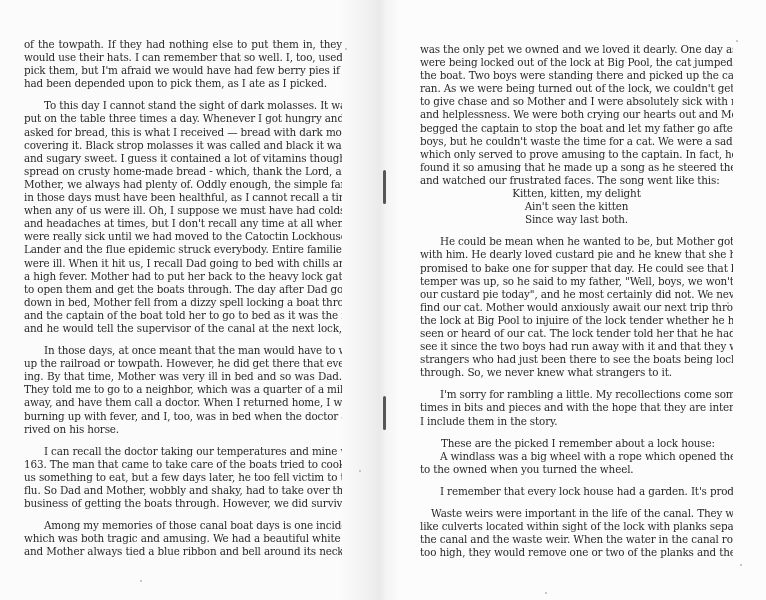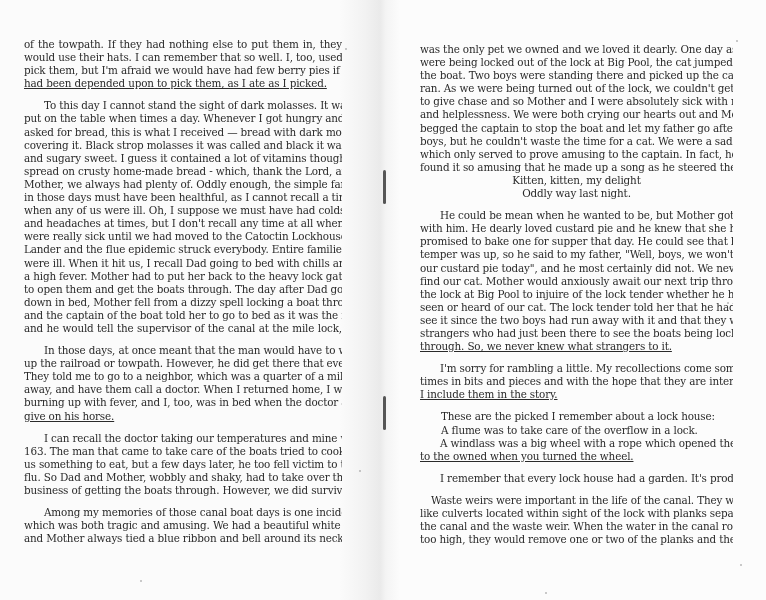--- a/index.html
+++ b/index.html
@@ -43,21 +43,21 @@
     .page-right .text-block { left: 37px; top: 43px; width: 313px; }
 
     .line {
       display: block;
       white-space: nowrap;
       text-align-last: justify;
       text-align: justify;
       height: 13.1px;
       overflow: hidden;
     }
-    .line.last { text-align-last: left; text-decoration: underline; }
+    .line.last { text-align-last: left; }
     .line.indent { padding-left: 20px; }
     .line.indent-sm { padding-left: 11px; }
     .line.center { text-align: left; text-align-last: center; }
     .line.list { padding-left: 21px; text-align-last: left; }
     .gap { display: block; height: 9px; }
 
     .staple {
       position: absolute;
       width: 3px;
       background: #3a3a3a;
@@ -77,44 +77,45 @@
 
 <div class="spread">
   <div class="page page-left">
     <div class="text-block" id="left-text">
         <span class="line">of the towpath.  If they had nothing else to put them in, they</span>
         <span class="line">would use their hats.  I can remember that so well.  I, too, used to</span>
         <span class="line">pick them, but I'm afraid we would have had few berry pies if I</span>
         <span class="line last">had been depended upon to pick them, as I ate as I picked.</span>
         <span class="gap"></span>
         <span class="line indent">To this day I cannot stand the sight of dark molasses.  It was</span>
-        <span class="line">put on the table when times a day.  Whenever I got hungry and</span>
+        <span class="line">put on the table three times a day.  Whenever I got hungry and</span>
         <span class="line">asked for bread, this is what I received — bread with dark molasses</span>
         <span class="line">covering it.  Black strop molasses it was called and black it was -</span>
         <span class="line">and sugary sweet.  I guess it contained a lot of vitamins though -</span>
         <span class="line">spread on crusty home-made bread - which, thank the Lord, and</span>
         <span class="line">Mother, we always had plenty of.  Oddly enough, the simple fare</span>
         <span class="line">in those days must have been healthful, as I cannot recall a time</span>
         <span class="line">when any of us were ill.  Oh, I suppose we must have had colds</span>
         <span class="line">and headaches at times, but I don't recall any time at all when we</span>
         <span class="line">were really sick until we had moved to the Catoctin Lockhouse at</span>
         <span class="line">Lander and the flue epidemic struck everybody.  Entire families</span>
         <span class="line">were ill.  When it hit us, I recall Dad going to bed with chills and</span>
         <span class="line">a high fever.  Mother had to put her back to the heavy lock gates</span>
         <span class="line">to open them and get the boats through.  The day after Dad got</span>
         <span class="line">down in bed, Mother fell from a dizzy spell locking a boat through</span>
         <span class="line">and the captain of the boat told her to go to bed as it was the flu</span>
-        <span class="line">and he would tell the supervisor of the canal at the mile lock,</span>
+        <span class="line">and he would tell the supervisor of the canal at the next lock,</span>
         <span class="gap"></span>
         <span class="line indent">In those days, at once meant that the man would have to walk</span>
         <span class="line">up the railroad or towpath.  However, he did get there that even-</span>
+        <span class="line">ing.  By that time, Mother was very ill in bed and so was Dad.</span>
         <span class="line">They told me to go to a neighbor, which was a quarter of a mile</span>
         <span class="line">away, and have them call a doctor.  When I returned home, I was</span>
         <span class="line">burning up with fever, and I, too, was in bed when the doctor ar-</span>
-        <span class="line last">give on his horse.</span>
+        <span class="line last">rived on his horse.</span>
         <span class="gap"></span>
         <span class="line indent">I can recall the doctor taking our temperatures and mine was</span>
         <span class="line">163.  The man that came to take care of the boats tried to cook</span>
         <span class="line">us something to eat, but a few days later, he too fell victim to the</span>
         <span class="line">flu.  So Dad and Mother, wobbly and shaky, had to take over the</span>
         <span class="line">business of getting the boats through.  However, we did survive,</span>
         <span class="gap"></span>
         <span class="line indent">Among my memories of those canal boat days is one incident</span>
         <span class="line">which was both tragic and amusing.  We had a beautiful white cat,</span>
         <span class="line">and Mother always tied a blue ribbon and bell around its neck.  It</span>
@@ -125,41 +126,42 @@
         <span class="line">was the only pet we owned and we loved it dearly.  One day as we</span>
         <span class="line">were being locked out of the lock at Big Pool, the cat jumped off</span>
         <span class="line">the boat.  Two boys were standing there and picked up the cat and</span>
         <span class="line">ran.  As we were being turned out of the lock, we couldn't get off</span>
         <span class="line">to give chase and so Mother and I were absolutely sick with rage</span>
         <span class="line">and helplessness.  We were both crying our hearts out and Mother</span>
         <span class="line">begged the captain to stop the boat and let my father go after the</span>
         <span class="line">boys, but he couldn't waste the time for a cat.  We were a sad pair,</span>
         <span class="line">which only served to prove amusing to the captain.  In fact, he</span>
         <span class="line">found it so amusing that he made up a song as he steered the boat,</span>
+        <span class="line last">and watched our frustrated faces.  The song went like this:</span>
         <span class="line center">Kitten, kitten, my delight</span>
-        <span class="line center">Oddly way last night.</span>
+        <span class="line center">Ain't seen the kitten</span>
+        <span class="line center">Since way last both.</span>
         <span class="gap"></span>
         <span class="line indent">He could be mean when he wanted to be, but Mother got even</span>
         <span class="line">with him.  He dearly loved custard pie and he knew that she had</span>
         <span class="line">promised to bake one for supper that day.  He could see that her</span>
         <span class="line">temper was up, so he said to my father, "Well, boys, we won't get</span>
         <span class="line">our custard pie today", and he most certainly did not.  We never did</span>
         <span class="line">find our cat.  Mother would anxiously await our next trip through</span>
         <span class="line">the lock at Big Pool to injuire of the lock tender whether he had</span>
         <span class="line">seen or heard of our cat.  The lock tender told her that he hadn't</span>
         <span class="line">see it since the two boys had run away with it and that they were</span>
         <span class="line">strangers who had just been there to see the boats being locked</span>
         <span class="line last">through.  So, we never knew what strangers to it.</span>
         <span class="gap"></span>
         <span class="line indent">I'm sorry for rambling a little.  My recollections come some-</span>
         <span class="line">times in bits and pieces and with the hope that they are interesting,</span>
         <span class="line last">I include them in the story.</span>
         <span class="gap"></span>
         <span class="line list">These are the picked I remember about a lock house:</span>
-        <span class="line list">A flume was to take care of the overflow in a lock.</span>
         <span class="line indent">A windlass was a big wheel with a rope which opened the gate</span>
         <span class="line last">to the owned when you turned the wheel.</span>
         <span class="gap"></span>
         <span class="line indent">I remember that every lock house had a garden.  It's produce</span>
         <span class="gap"></span>
         <span class="line indent-sm">Waste weirs were important in the life of the canal.  They were</span>
         <span class="line">like culverts located within sight of the lock with planks separating</span>
         <span class="line">the canal and the waste weir.  When the water in the canal rose</span>
         <span class="line">too high, they would remove one or two of the planks and the water</span>
       </div>

